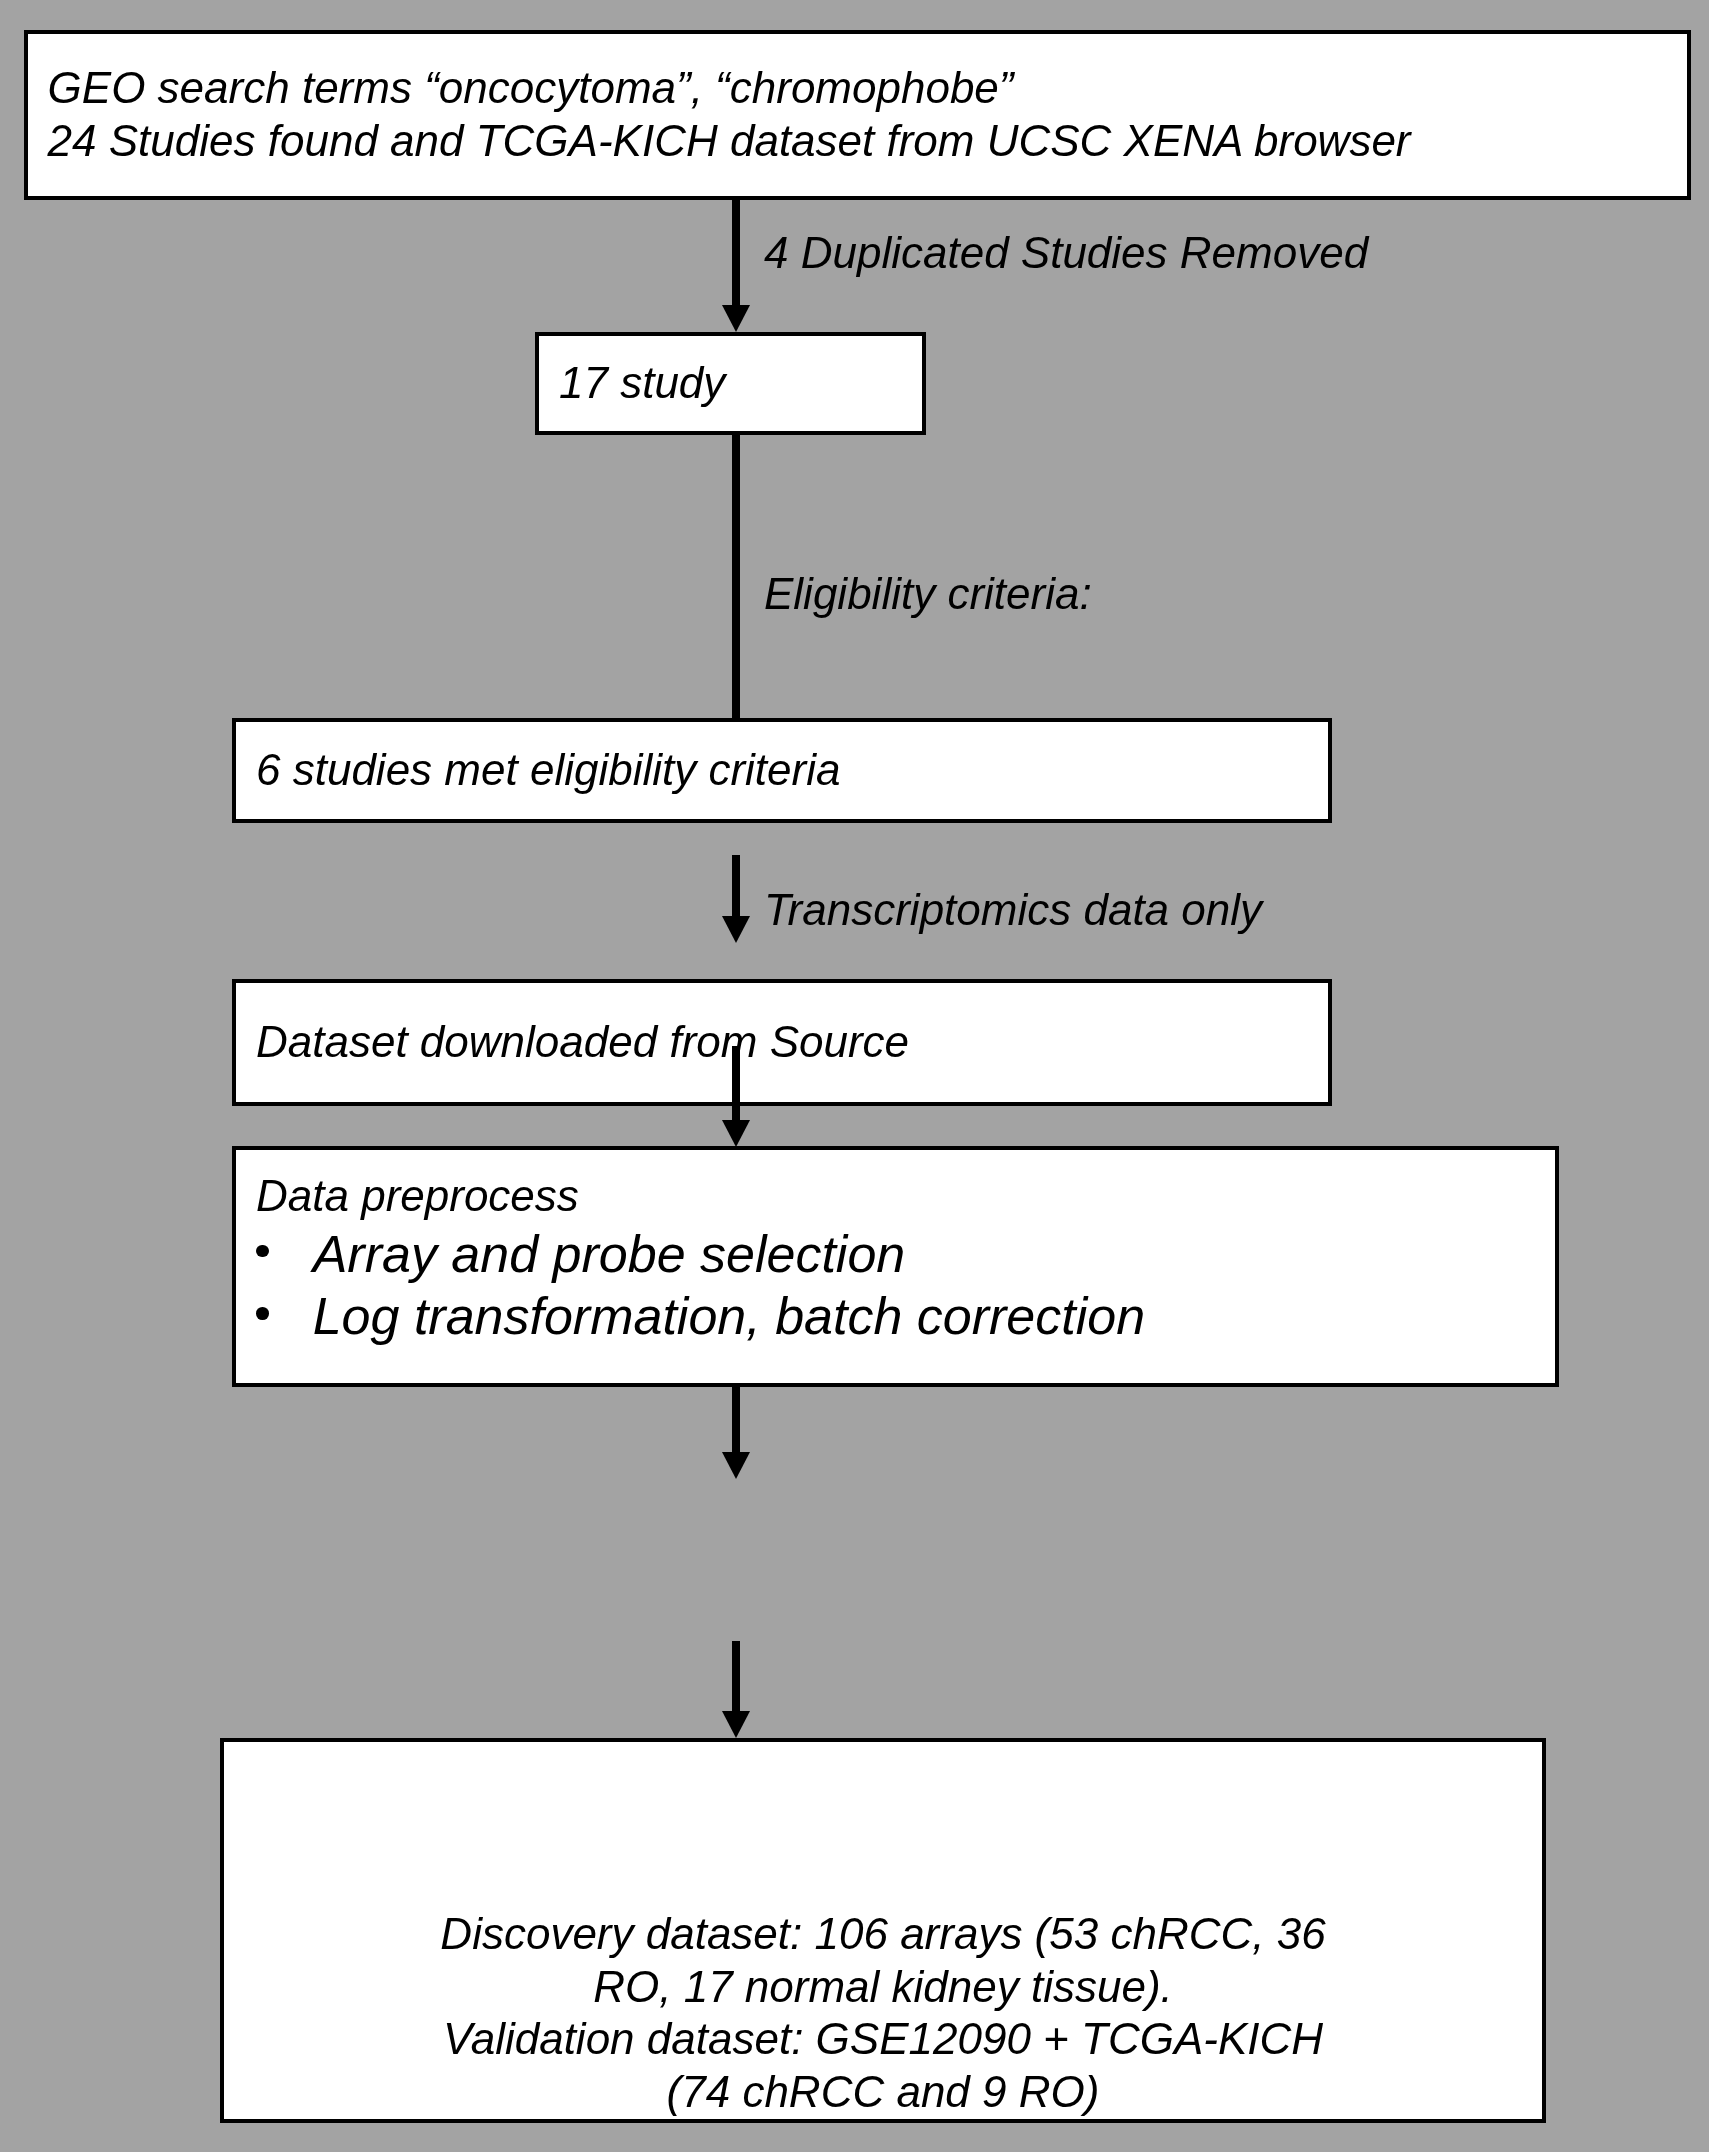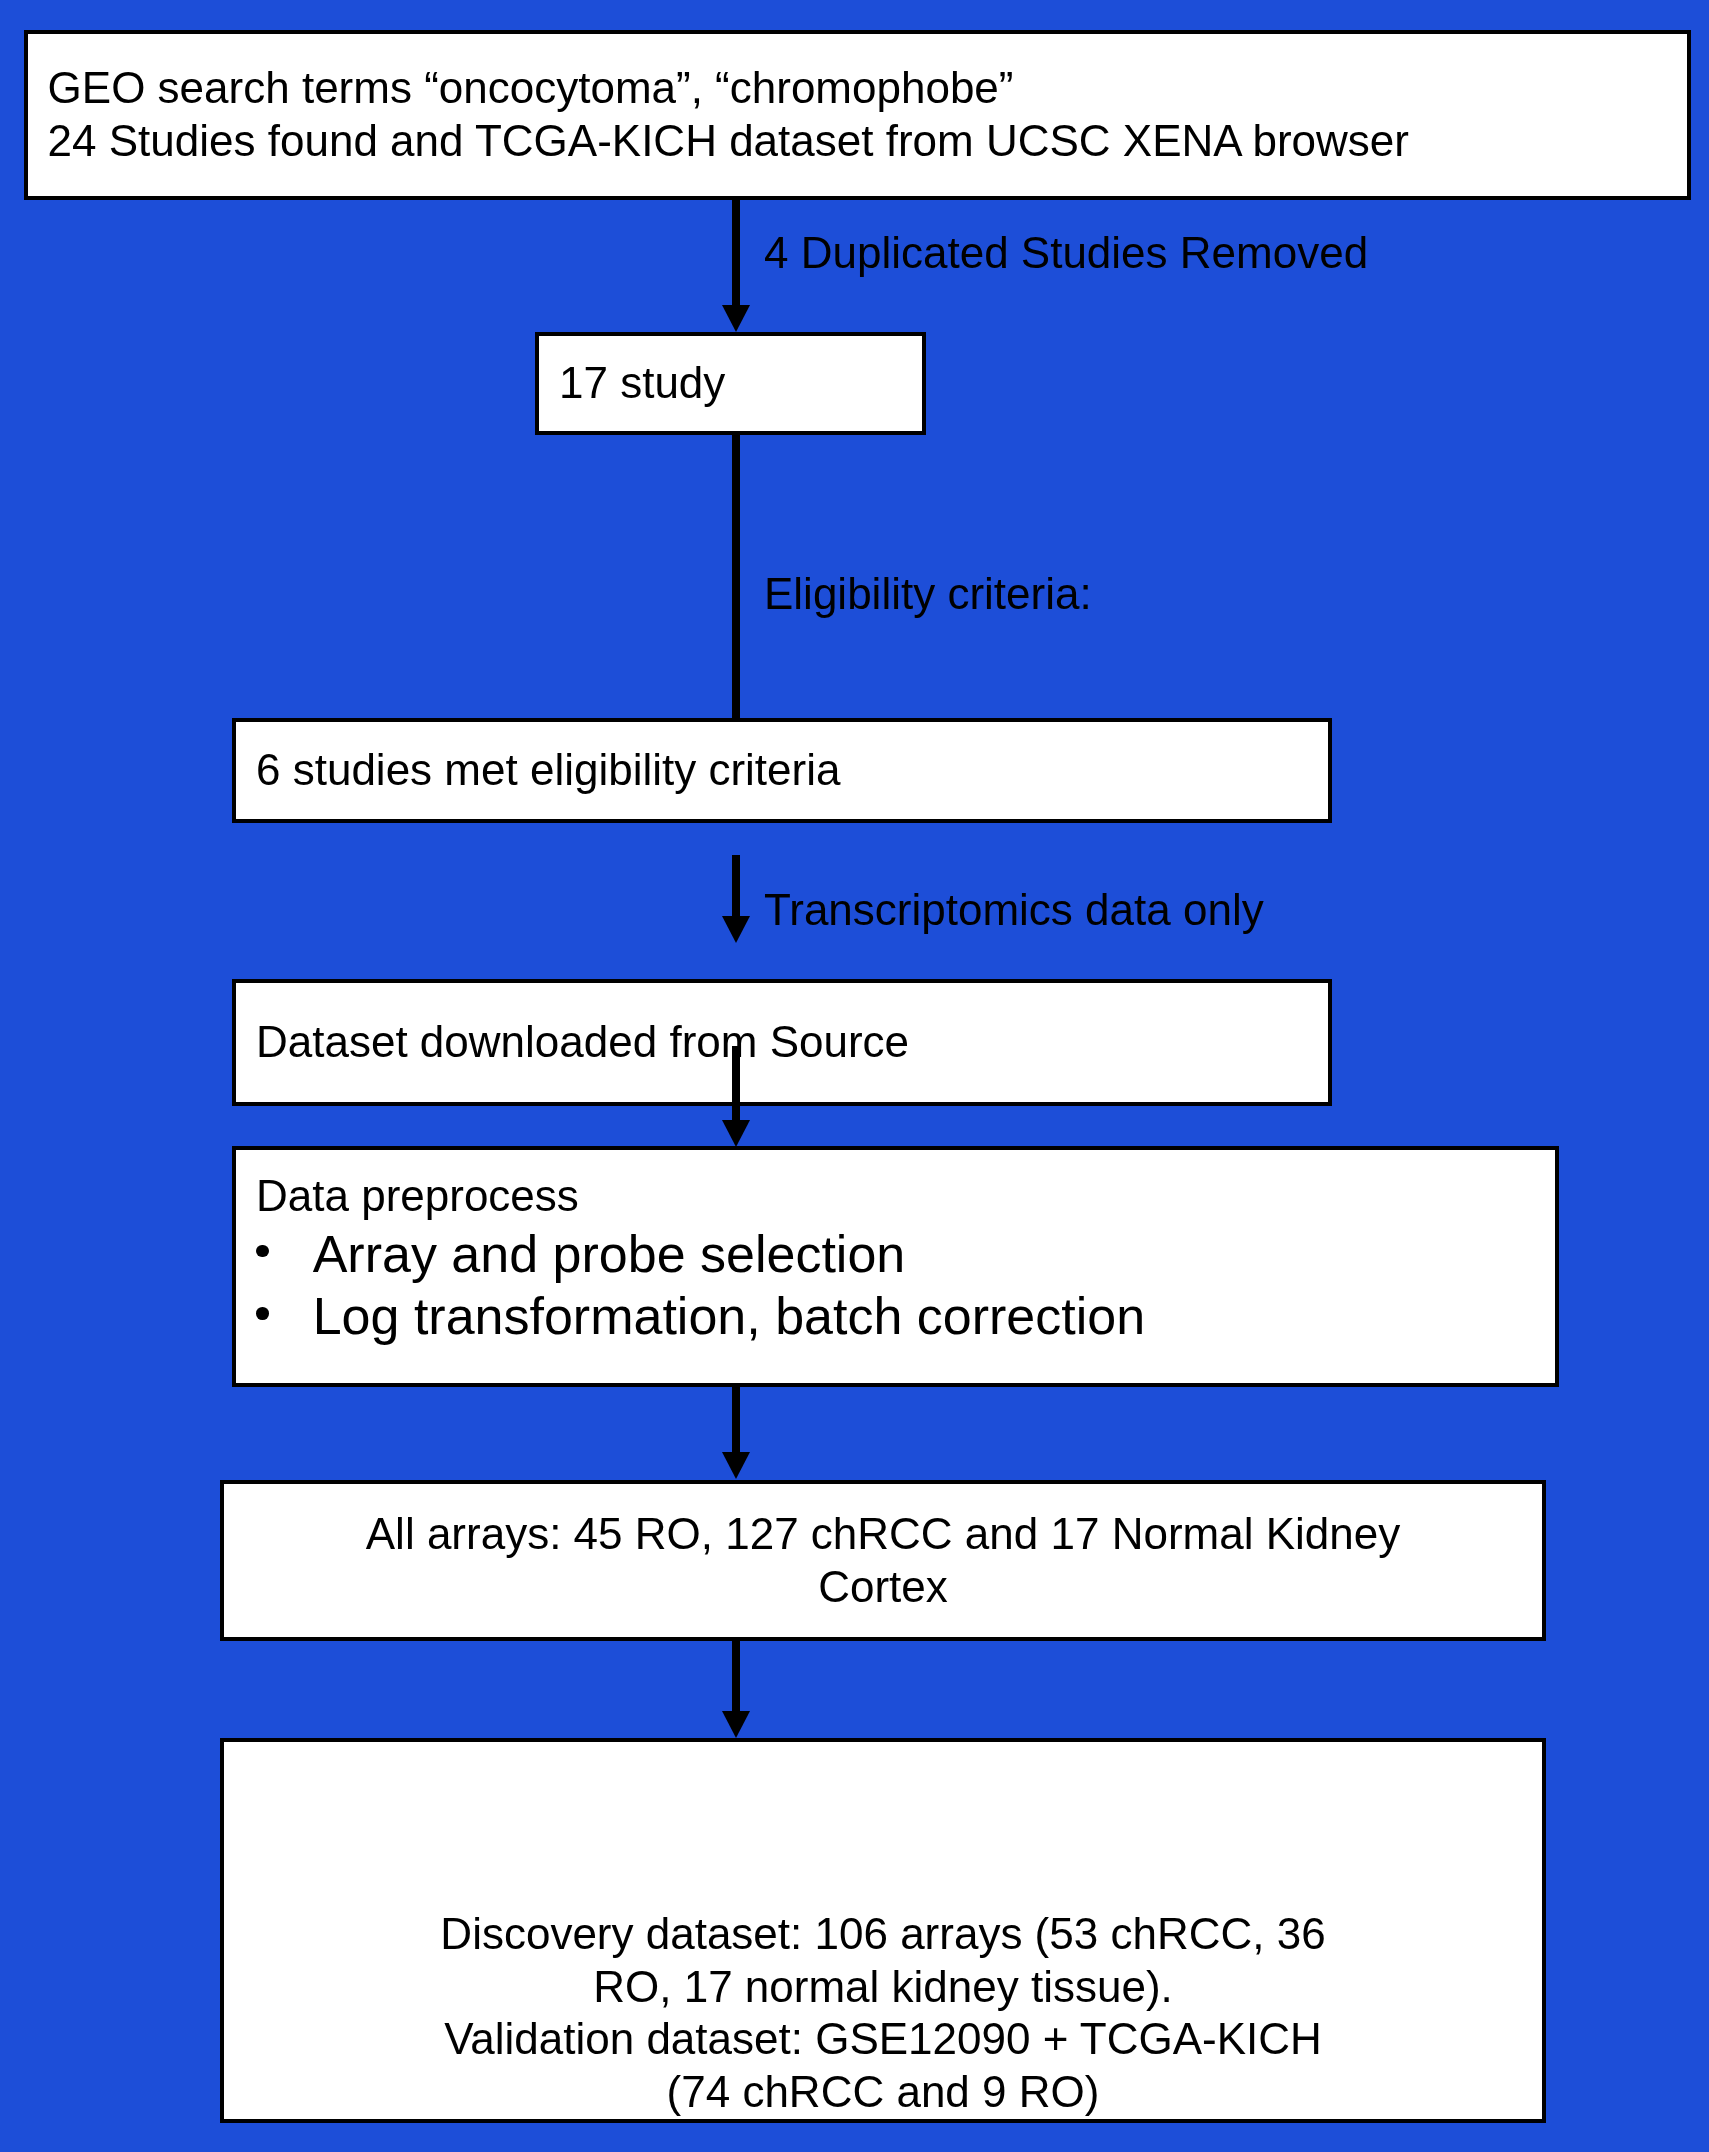--- a/index.html
+++ b/index.html
@@ -8,22 +8,23 @@
     background: #ffffff;
   }
   body {
     font-family: "Liberation Sans", sans-serif;
     color: #000000;
   }
   #canvas {
     position: relative;
     width: 1709px;
     height: 2153px;
-    background: #1d4ed8;
+    background: #a3a3a3;
     overflow: hidden;
+    font-style: italic;
   }
   .node {
     position: absolute;
     box-sizing: border-box;
     border: 4.5px solid #000000;
     background: #ffffff;
     display: flex;
     flex-direction: column;
     justify-content: center;
   }
@@ -143,23 +144,20 @@
       <span class="bullet-dot"></span>
       <span>Log transformation, batch correction</span>
     </div>
   </div>
 
   <div class="arrow" style="left:736px; top:1387px; height:93px;">
     <div class="shaft" style="height:65px;"></div>
     <div class="head" style="top:65px;"></div>
   </div>
 
-  <div class="node node-pad-wide" style="left:220px; top:1480px; width:1326px; height:161px;">
-    <div class="line center" style="padding:0 109px;">All arrays: 45 RO, 127 chRCC and 17 Normal Kidney Cortex</div>
-  </div>
 
   <div class="arrow" style="left:736px; top:1641px; height:97px;">
     <div class="shaft" style="height:70px;"></div>
     <div class="head" style="top:70px;"></div>
   </div>
 
   <div class="node node-pad-wide" style="left:220px; top:1738px; width:1326px; height:385px; justify-content:flex-end; padding-top:27px;">
     <div class="line center" style="padding:0 182px;">Discovery dataset: 106 arrays (53 chRCC, 36 RO, 17 normal kidney tissue).</div>
     <div class="line center" style="padding:0 182px;">Validation dataset: GSE12090 + TCGA-KICH (74 chRCC and 9 RO)</div>
   </div>

